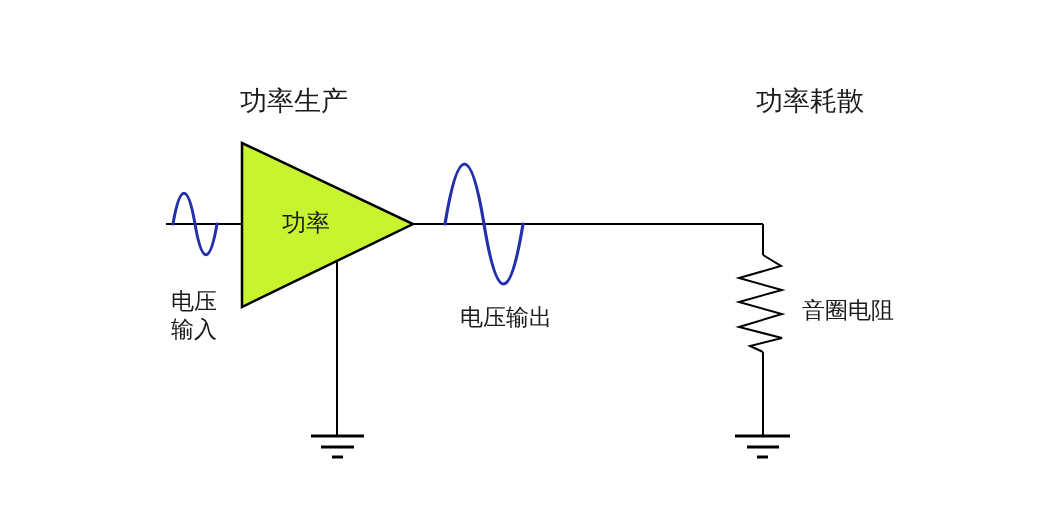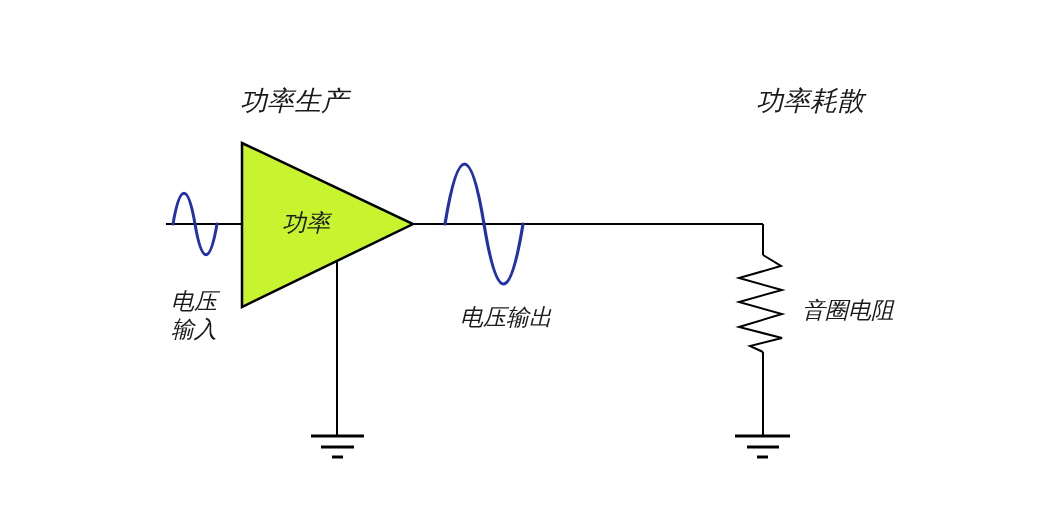--- a/index.html
+++ b/index.html
@@ -7,21 +7,20 @@
     padding: 0;
     background: #ffffff;
   }
   .canvas {
     position: relative;
     width: 1063px;
     height: 531px;
     background: #ffffff;
     overflow: hidden;
     font-family: "Liberation Sans", "DejaVu Sans", sans-serif;
-    font-style: italic;
   }
   svg { display: block; }
   text {
     font-family: "Liberation Sans", "DejaVu Sans", sans-serif;
     fill: #1a1a1a;
   }
   .section-title { font-size: 27px; }
   .component-label { font-size: 23px; }
   .amp-label { font-size: 24px; }
 </style>

